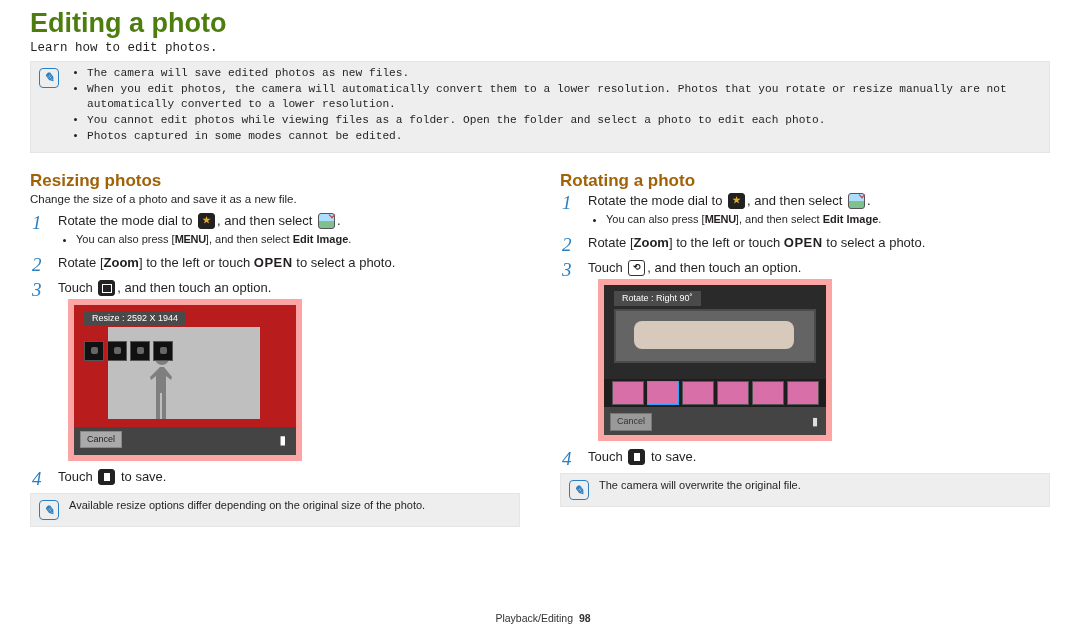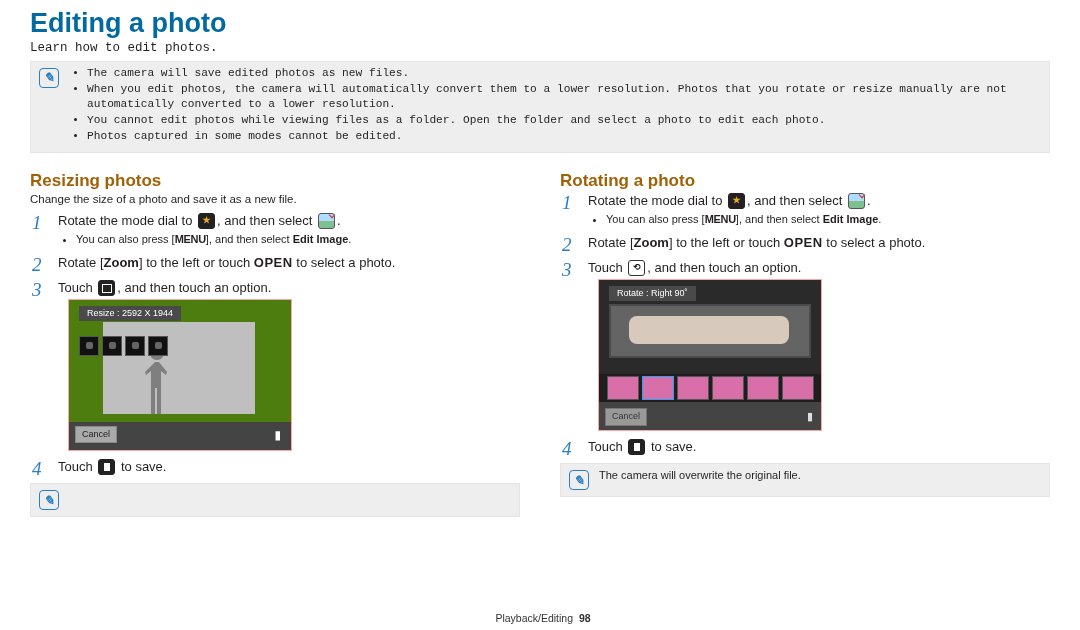--- a/index.html
+++ b/index.html
@@ -10,21 +10,21 @@
     width: 1080px;
     height: 630px;
     overflow: hidden;
   }
   .page {
     padding: 8px 30px 0 30px;
     box-sizing: border-box;
     width: 1080px;
   }
   .h1 {
-    color: #0369a1;
+    color: #4d7c0f;
     font-weight: 700;
     font-size: 27px;
     margin: 0 0 2px 0;
   }
   .lead {
     font-size: 12.5px;
     margin: 0 0 6px 0;
     font-family: Liberation Mono, monospace;
   }
   .infobox {
@@ -114,24 +114,24 @@
   .icon-square { background:#222; border-color:#222; color:#fff; position:relative; }
   .icon-square::before { content:""; display:block; width:8px;height:7px;border:1.2px solid #fff; }
   .icon-save { background:#222;border-color:#222;color:#fff; }
   .icon-save::before{content:"";display:block;width:6px;height:8px;background:#fff;margin:0 auto; position:relative;}
   .smallcaps { font-variant: small-caps; letter-spacing: .5px; font-weight:600; }
   .menu-word { font-family: Arial Black, Arial, sans-serif; font-weight:900; letter-spacing:-.3px;text-align:right; }
 
   
   .mock {
     width: 222px; height: 150px;
-    background: #4d7c0f;
+    background: #b91c1c;
     margin: 2px 0 6px 10px;
     position: relative;
-    border: 1px solid #fca5a5;
+    border: 6px solid #fca5a5;
     overflow: hidden;
   }
   .mock .label-bar {
     position:absolute; left:10px; top:6px;
     background:#4a4a4a; color:#fff;
     font-size:9px; padding: 2px 8px;
   }
   .mock-resize .photo{
     position:absolute; left:34px; top:22px; width:152px; height:92px;
     background:#bfbfbf;
@@ -234,20 +234,21 @@
             </div>
           </div>
         </li>
         <li>
           <span>Touch </span><span class="icon icon-save"></span><span> to save.</span>
         </li>
       </ol>
 
       <div class="infobox small">
         <div class="infoicon">✎</div>
+        <div>Available resize options differ depending on the original size of the photo.</div>
       </div>
     </div>
 
     <div class="col">
       <div class="h2">Rotating a photo</div>
       <ol class="steps">
         <li>
           <span>Rotate the mode dial to </span><span class="icon icon-star">★</span><span>, and then select </span><span class="icon icon-landscape"></span><span>.</span>
           <ul class="step-sub">
               <li>

